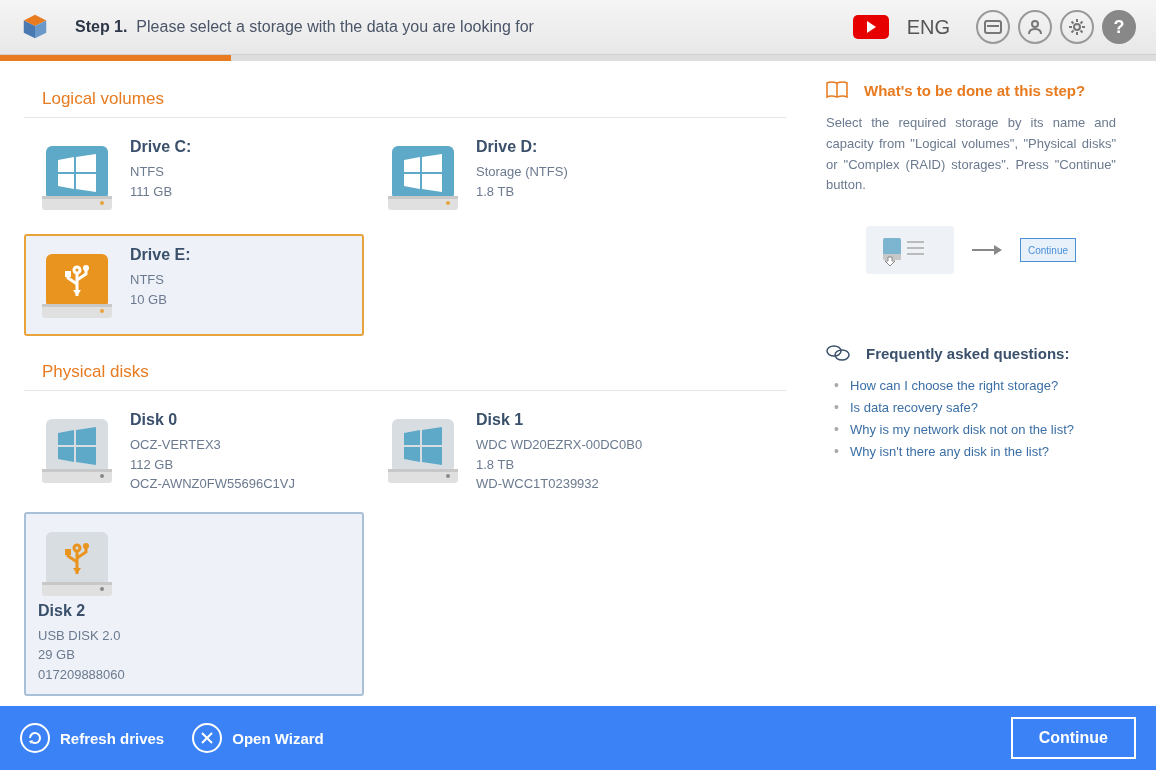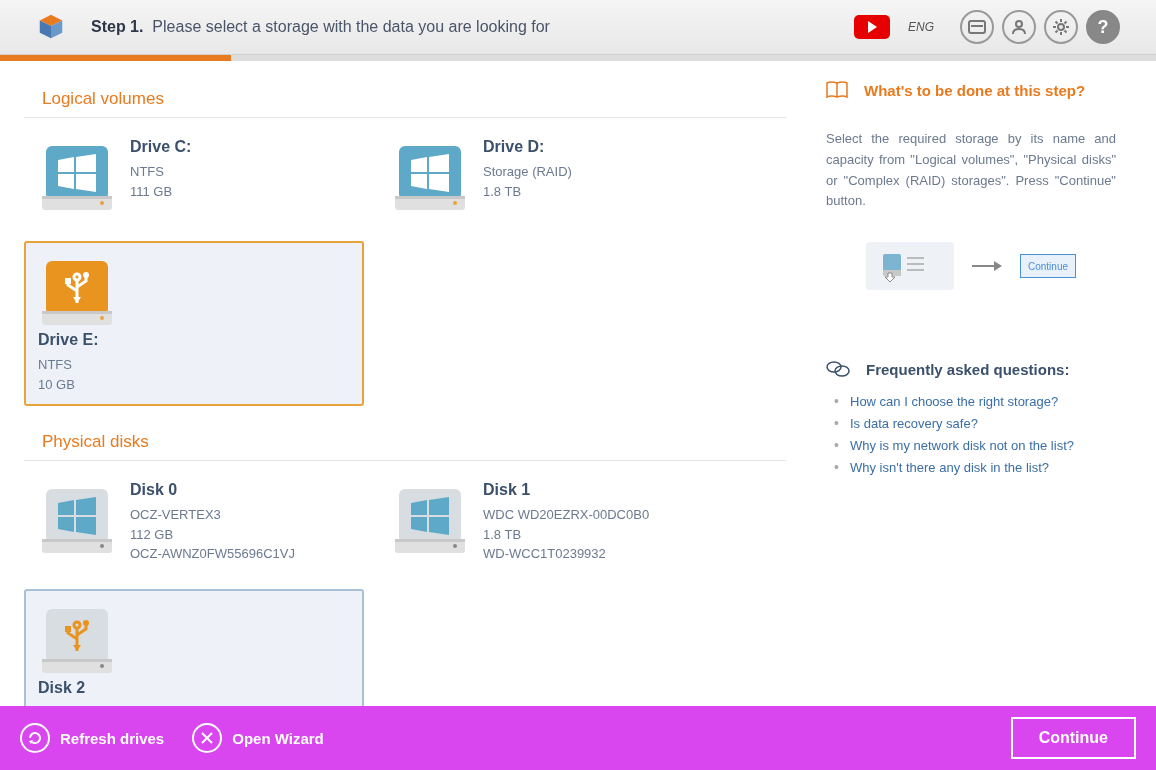--- a/index.html
+++ b/index.html
@@ -1,70 +1,70 @@
 <!DOCTYPE html>
 <html><head>
 <meta charset="utf-8">
 <style>
 * { box-sizing: border-box; margin: 0; padding: 0; }
 body { font-family: "Segoe UI", Tahoma, sans-serif; font-size: 14px; color: #333; background: #fff; width: 1156px; height: 770px; overflow: hidden; display: flex; flex-direction: column; }
 
 
-.header { height: 55px; background: linear-gradient(#f5f5f5, #e8e8e8); border-bottom: 1px solid #d0d0d0; display: flex; align-items: center; padding: 0 36px; }
+.header { height: 55px; background: linear-gradient(#f5f5f5, #e8e8e8); border-bottom: 1px solid #d0d0d0; display: flex; align-items: center; padding: 0 20px; }
 .logo { width: 30px; height: 30px; margin-right: 25px; }
 .step-title { font-size: 16px; color: #4a5568; }
 .step-title b { color: #2d3748; font-weight: 700; }
 .header-spacer { flex: 1; }
 .header-btn { width: 34px; height: 34px; border-radius: 50%; border: 2px solid #999; display: inline-flex; align-items: center; justify-content: center; margin-left: 8px; cursor: pointer; color: #777; }
 .header-btn.help { background: #888; color: #fff; border-color: #888; font-weight: bold; font-size: 18px; }
-.lang { font-size: 12px; color: #555; margin: 0 18px; cursor: pointer; font-style: italic; }
+.lang { font-size: 20px; color: #555; margin: 0 18px; cursor: pointer; }
 .yt { width: 36px; height: 24px; background: #e60000; border-radius: 5px; display: inline-flex; align-items: center; justify-content: center; cursor: pointer; }
 .yt .tri { width: 0; height: 0; border-left: 9px solid #fff; border-top: 6px solid transparent; border-bottom: 6px solid transparent; margin-left: 2px; }
 
 
 .progress { height: 6px; display: flex; }
 .progress .seg { flex: 1; background: #ddd; }
 .progress .seg.on { background: #e87a1f; }
 
 
 .main { flex: 1; display: flex; padding: 20px 40px 10px 24px; overflow: hidden; }
 .left { flex: 1; padding-right: 30px; display: flex; flex-direction: column; }
 .right { width: 300px; padding-left: 10px; }
 
 .section-title { color: #e87a1f; font-size: 17px; padding: 8px 0 8px 18px; border-bottom: 1px solid #e5e5e5; margin-bottom: 8px; }
-.grid { display: flex; flex-wrap: wrap; gap: 13px; margin-bottom: 18px; }
+.grid { display: flex; flex-wrap: wrap; gap: 6px; margin-bottom: 18px; }
 .card { width: 340px; display: flex; align-items: flex-start; padding: 10px 12px; border: 2px solid transparent; border-radius: 3px; cursor: pointer; }
-.card.selected { border-color: #e8a33a; background: #eef2f8; flex-direction: column; }
+.card.selected { border-color: #e8a33a; background: #eef2f8; }
 .card.hover-sel { border-color: #a8c0d8; background: #eef2f8; flex-direction: column; }
 .drive-icon { width: 78px; height: 78px; margin-right: 14px; flex-shrink: 0; }
 .card-title { font-weight: 700; font-size: 16px; color: #3a506b; margin-bottom: 6px; }
 .card-line { font-size: 13px; color: #6b7a8f; line-height: 1.5; }
 
 .checkbox-row { display: flex; align-items: center; margin-top: auto; padding: 4px 0; border: 2px solid #e8a33a; width: fit-content; padding: 2px 4px; }
 .checkbox-row input { margin-right: 6px; accent-color: #4a90d9; }
 .checkbox-row label { font-size: 13px; color: #555; }
 
 
-.help-title { color: #e87a1f; font-size: 15px; font-weight: 700; display: flex; align-items: center; margin-bottom: 30px; }
+.help-title { color: #e87a1f; font-size: 15px; font-weight: 700; display: flex; align-items: center; margin-bottom: 14px; }
 .help-title .book { margin-right: 16px; }
 .help-text { font-size: 13px; color: #6b7a8f; line-height: 1.6; text-align: justify; margin-bottom: 30px; }
 
 .illust { display: flex; align-items: center; justify-content: center; gap: 18px; margin-bottom: 70px; }
 .illust-box { width: 88px; height: 48px; background: #eef2f6; border-radius: 3px; display: flex; align-items: center; justify-content: center; }
 .mini-btn { width: 56px; height: 24px; border: 1px solid #4a90d9; background: #e8f0fa; color: #4a90d9; font-size: 10px; display: inline-flex; align-items: center; justify-content: center; }
 
 .faq-title { color: #3a506b; font-size: 15px; font-weight: 700; display: flex; align-items: center; margin-bottom: 12px; }
 .faq-title .chat { margin-right: 16px; }
 .faq-list { list-style: none; }
 .faq-list li { padding: 3px 0 3px 24px; position: relative; }
 .faq-list li::before { content: "•"; position: absolute; left: 8px; color: #aaa; }
 .faq-list a { color: #3a6ea5; text-decoration: none; font-size: 13px; cursor: pointer; }
 
 
-.footer { height: 64px; background: #d946ef; display: flex; align-items: center; padding: 0 20px; color: #fff; }
+.footer { height: 64px; background: #3b82f6; display: flex; align-items: center; padding: 0 20px; color: #fff; }
 .ftr-btn { display: flex; align-items: center; cursor: pointer; margin-right: 28px; font-size: 15px; font-weight: 600; }
 .ftr-icon { width: 30px; height: 30px; border: 2px solid #fff; border-radius: 50%; display: inline-flex; align-items: center; justify-content: center; margin-right: 10px; font-size: 14px; }
 .continue { margin-left: auto; border: 2px solid #fff; padding: 10px 26px; font-size: 16px; font-weight: 600; cursor: pointer; }
 .small-drv { fill: #7db4d0; }
 </style>
 </head>
 <body>
 
 <div class="header">
   <svg class="logo" viewBox="0 0 32 32">
@@ -123,21 +123,21 @@
         <div class="card-line">NTFS</div>
         <div class="card-line">111 GB</div>
       </div>
     </div>
     <div class="card">
       <svg class="drive-icon" viewBox="0 0 78 78">
             <use href="#drv-win"></use>
           </svg>
       <div>
         <div class="card-title">Drive D:</div>
-        <div class="card-line">Storage (RAID)</div>
+        <div class="card-line">Storage (NTFS)</div>
         <div class="card-line">1.8 TB</div>
       </div>
     </div>
     <div class="card selected">
       <svg class="drive-icon" viewBox="0 0 78 78">
             <use href="#drv-usb"></use>
           </svg>
       <div>
         <div class="card-title">Drive E:</div>
         <div class="card-line">NTFS</div>

